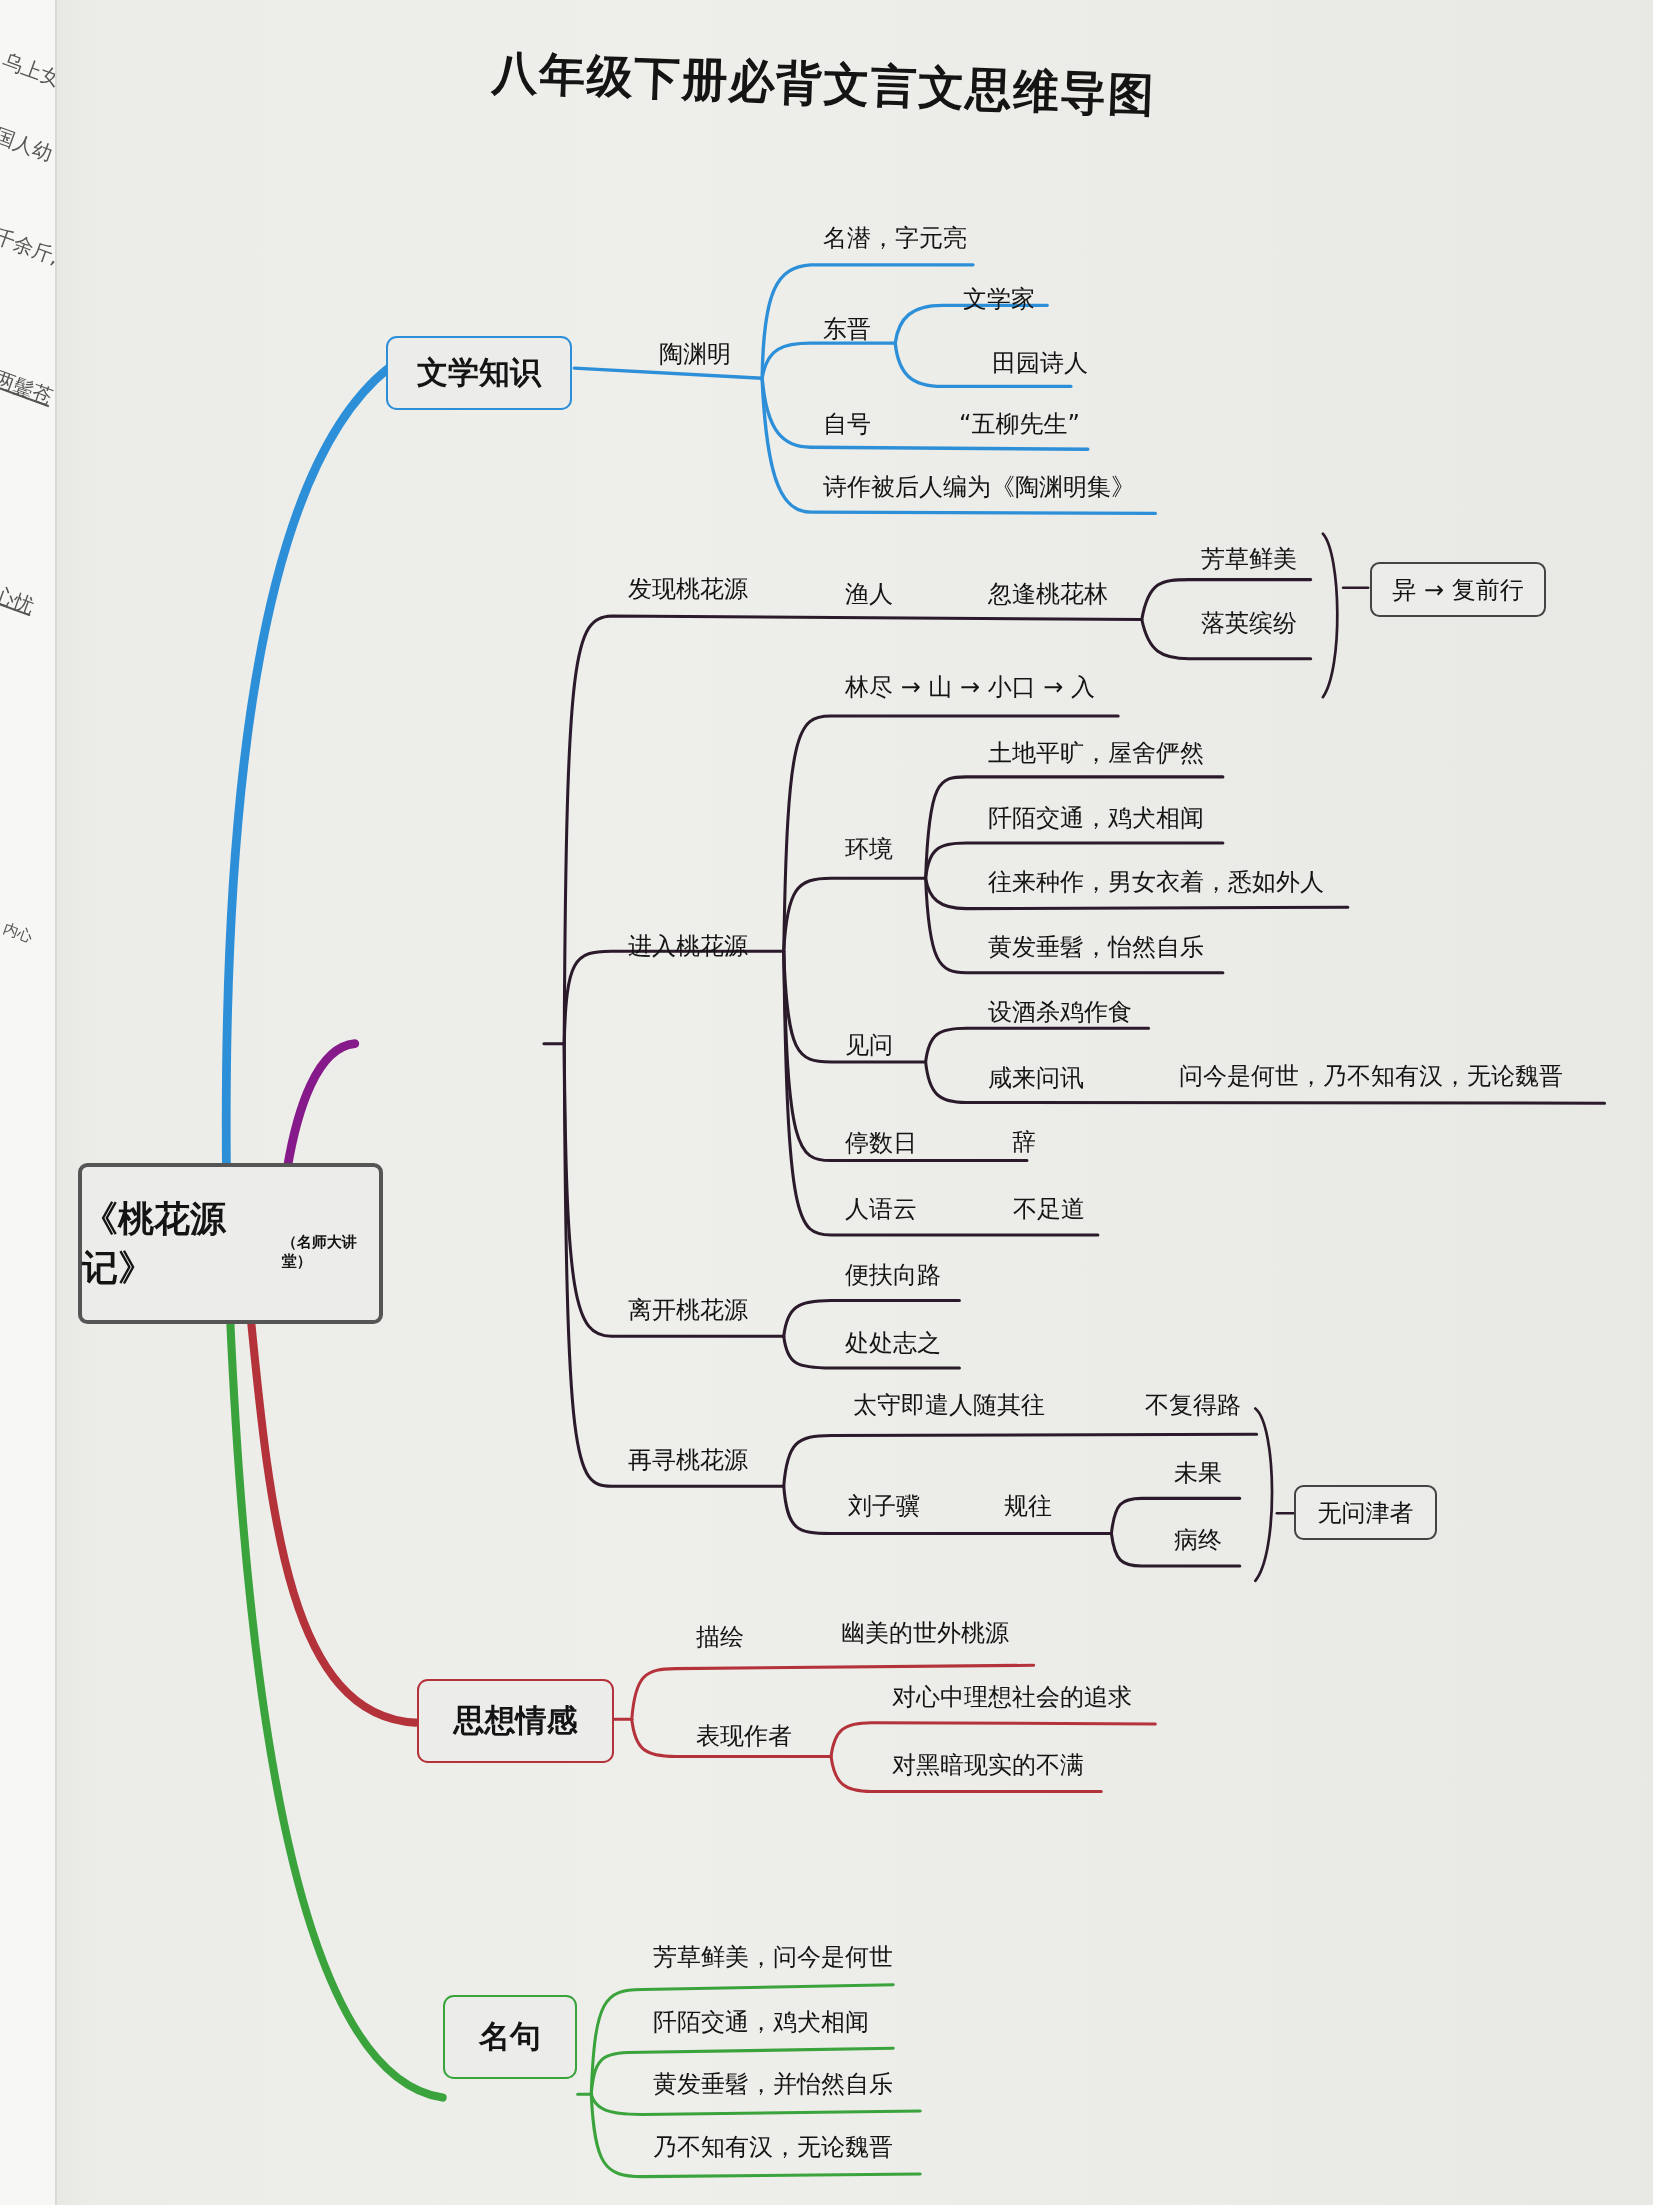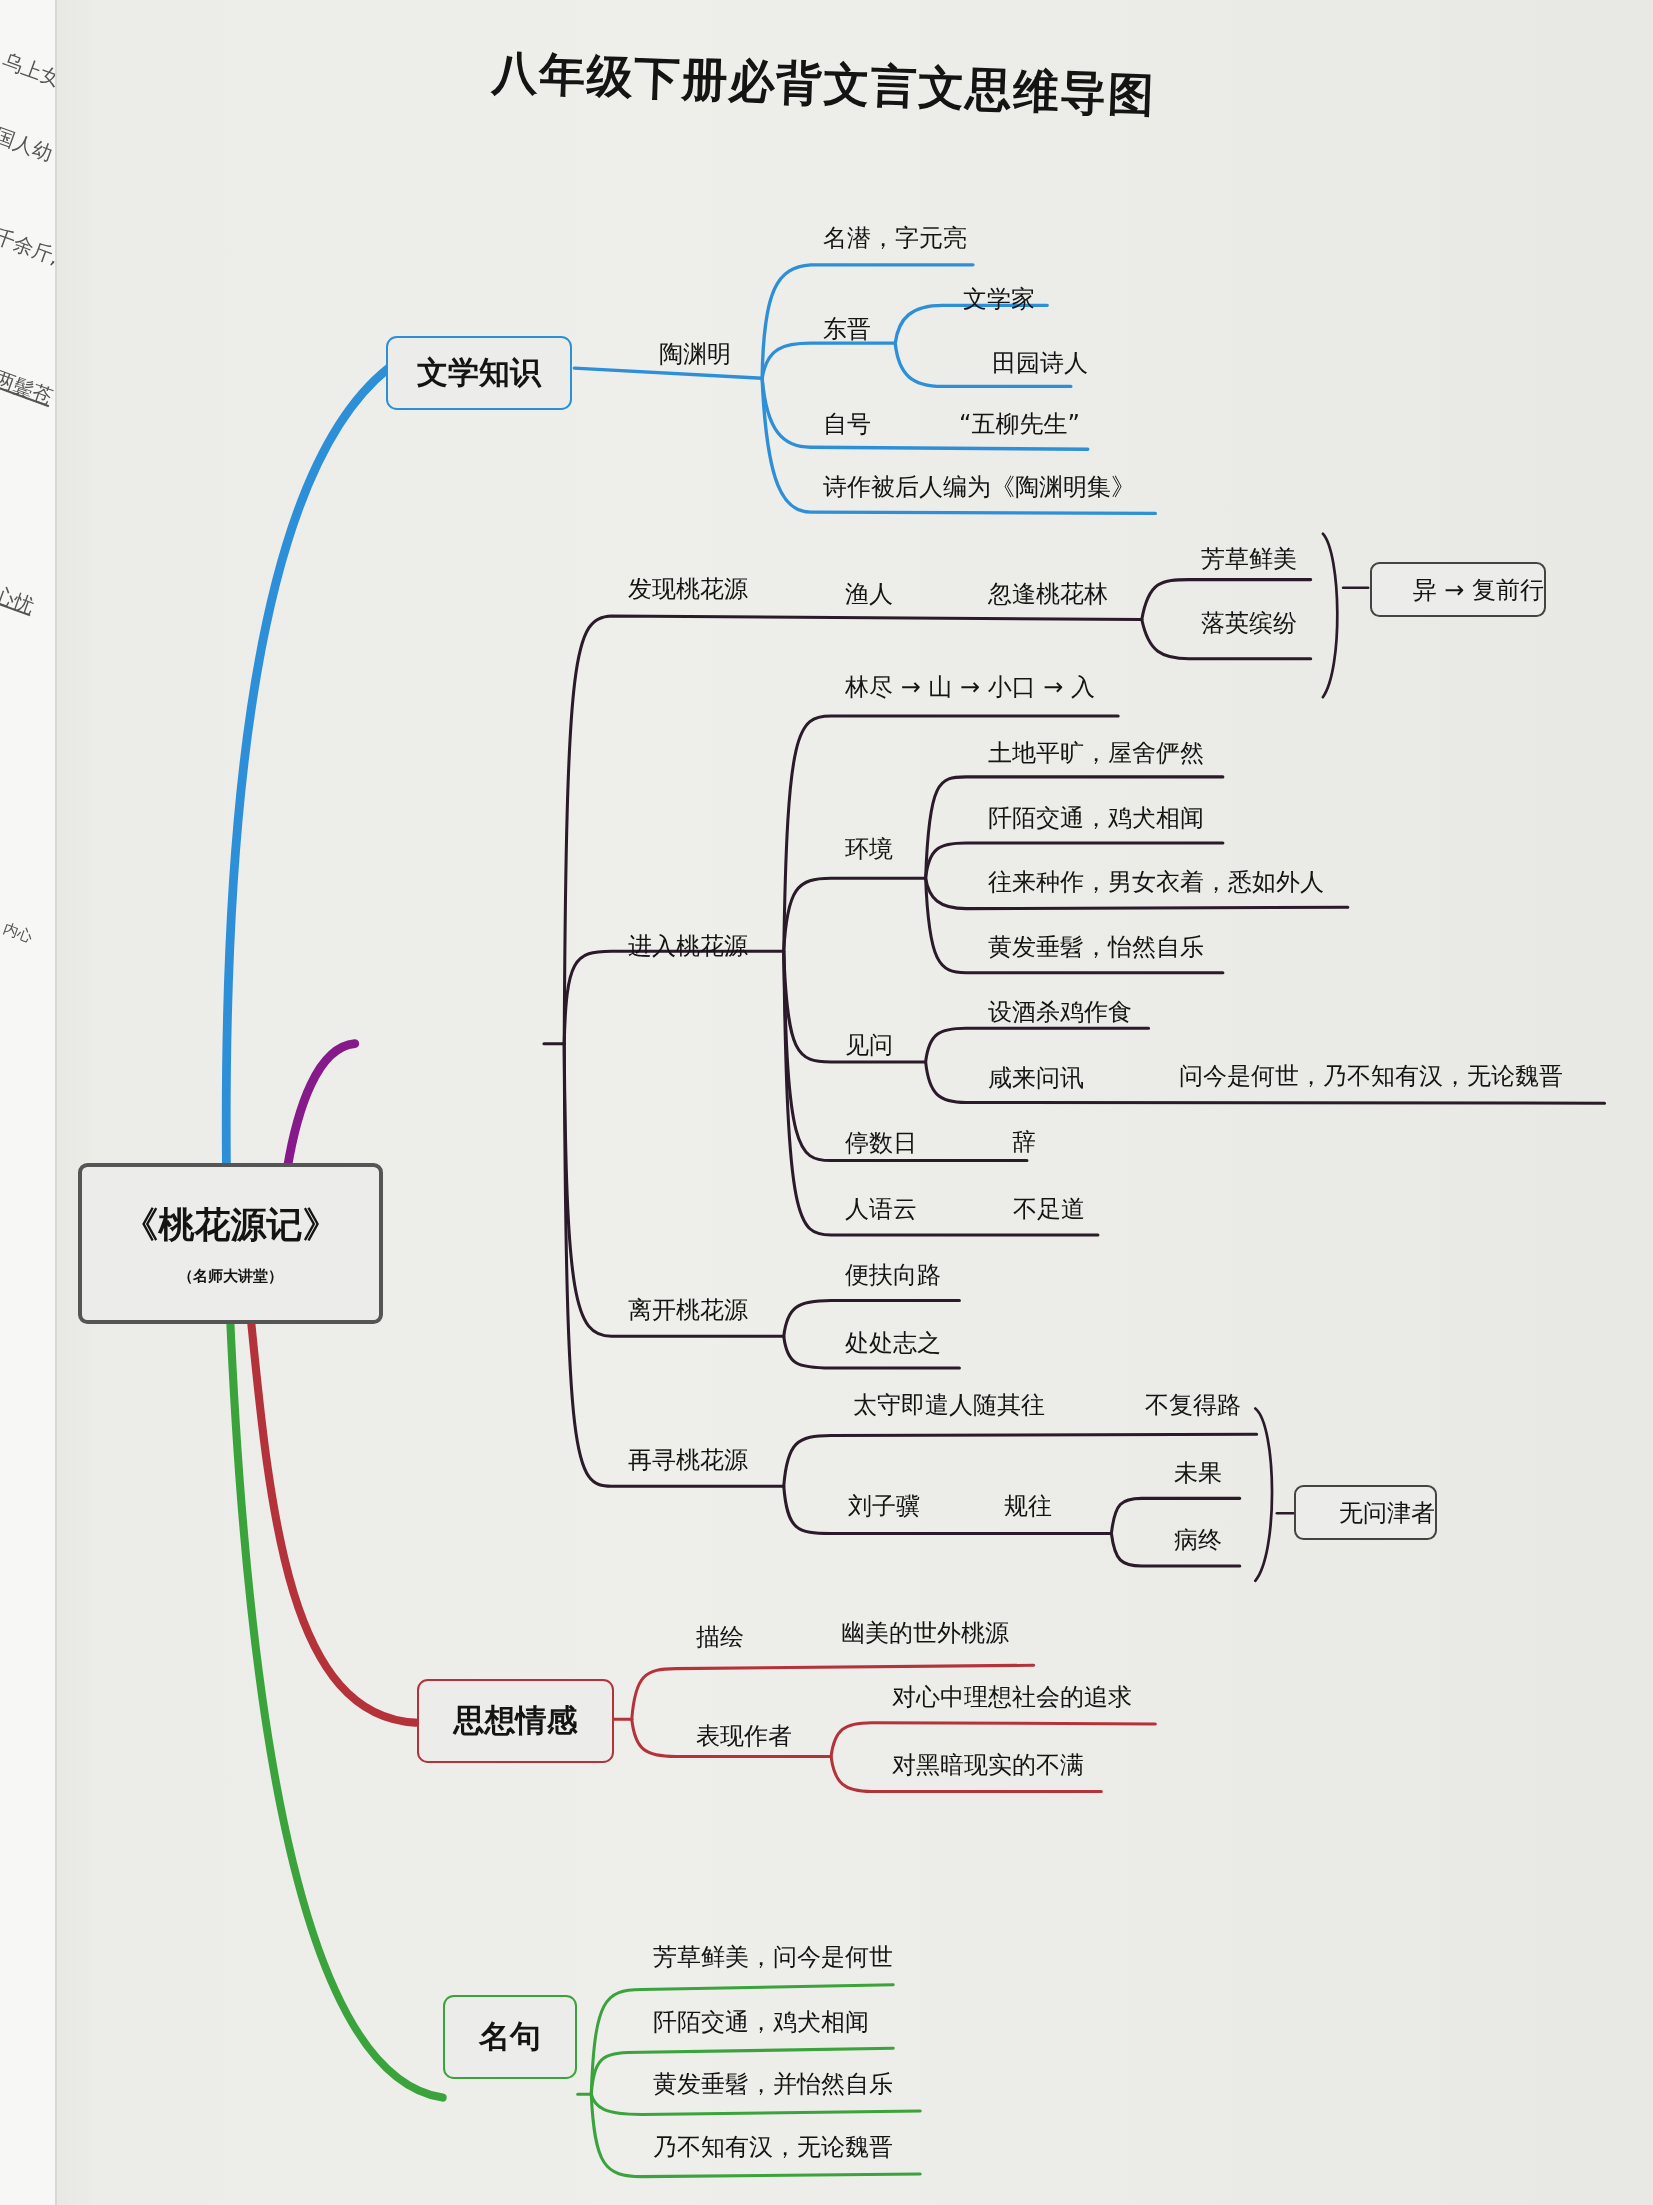--- a/index.html
+++ b/index.html
@@ -27,25 +27,25 @@
     position: absolute; left: 493px; top: 42px; font-size: 46px; font-weight: bold;
     letter-spacing: 1.4px; transform: rotate(2deg); transform-origin: left top;
   }
   .box {
     position: absolute; border: 2.7px solid #444; border-radius: 10.8px;
     background: #ececea; display: flex; align-items: center; justify-content: center;
     font-weight: bold; font-size: 31px;
   }
   .root {
     left: 78px; top: 1163px; width: 297px; height: 153px; border: 4px solid #555;
-    flex-direction: column; border-radius: 9.5px;
+    flex-direction: row; border-radius: 9.5px;
   }
   .root .main { font-size: 36px; font-weight: bold; }
   .root .sub { font-size: 15px; font-weight: bold; margin-top: 17.6px; }
-  .sbox { font-size: 24px; font-weight: normal; border-width: 2.7px; border-radius: 9.5px; justify-content: flex-end; }
+  .sbox { font-size: 24px; font-weight: normal; border-width: 2.7px; border-radius: 9.5px; }
 </style>
 </head>
 <body>
 
 <div class="page">
 
   <div class="facing">
     <span style="top:47px;left:8px">乌上女</span>
     <span style="top:122px;left:0px">国人幼</span>
     <span style="top:223px;left:0px">千余斤,</span>

